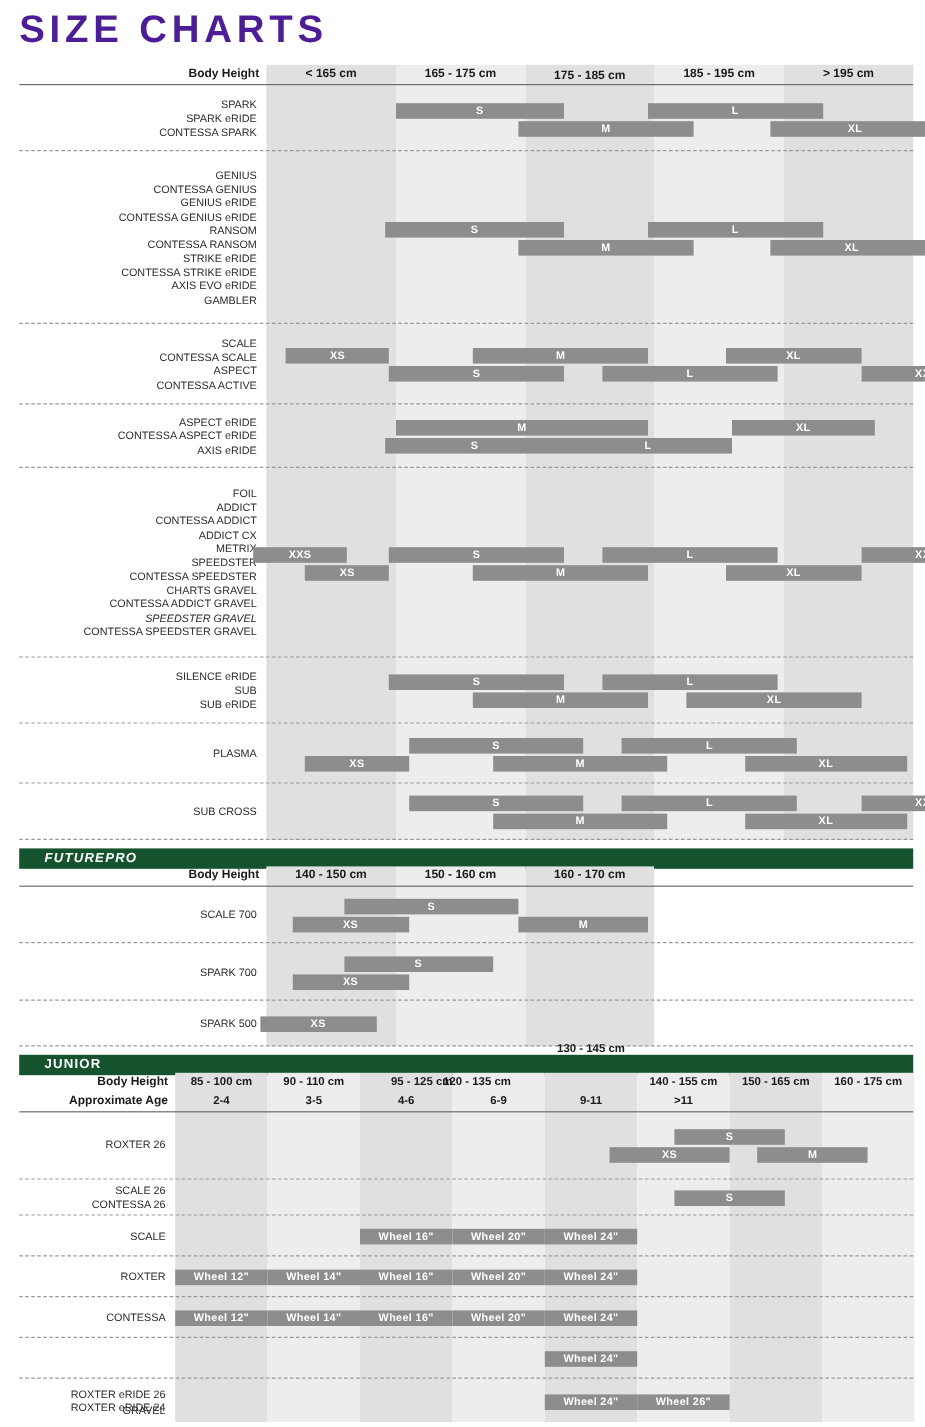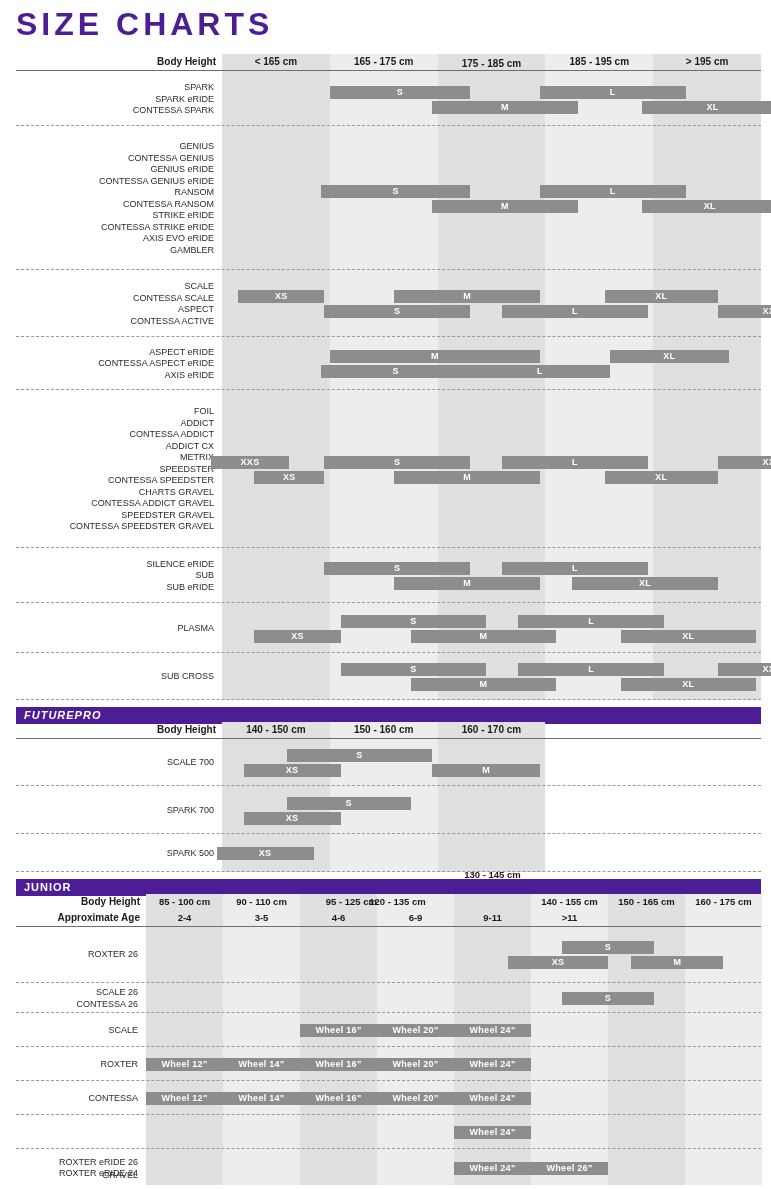--- a/index.html
+++ b/index.html
@@ -78,27 +78,27 @@
   }
   .solidline {
     position: absolute;
     border-top: 1px solid #6d6d6d;
     height: 0;
   }
 
   
   .secbar {
     position: absolute;
-    background: #4c1d95;
+    background: #14532d;
     color: #ffffff;
     font-size: 11px;
     font-weight: bold;
     letter-spacing: 1px;
     line-height: 17px;
-    padding-left: 8px;
+    padding-left: 21px;
   }
   .secbar.italic { font-style: italic; }
 
   
   .jhdr {
     position: absolute;
     font-size: 9.5px;
     font-weight: bold;
     text-align: center;
     line-height: 15px;
@@ -169,21 +169,21 @@
       <div class="sep" style="left: 16px; top: 389px; width: 745px;"></div>
       <div class="model" style="left: 16px; top: 406.25px; width: 198px;">FOIL</div>
       <div class="model" style="left: 16px; top: 417.75px; width: 198px;">ADDICT</div>
       <div class="model" style="left: 16px; top: 429.25px; width: 198px;">CONTESSA ADDICT</div>
       <div class="model" style="left: 16px; top: 440.75px; width: 198px;">ADDICT CX</div>
       <div class="model" style="left: 16px; top: 452.25px; width: 198px;">METRIX</div>
       <div class="model" style="left: 16px; top: 463.75px; width: 198px;">SPEEDSTER</div>
       <div class="model" style="left: 16px; top: 475.25px; width: 198px;">CONTESSA SPEEDSTER</div>
       <div class="model" style="left: 16px; top: 486.75px; width: 198px;">CHARTS GRAVEL</div>
       <div class="model" style="left: 16px; top: 498.25px; width: 198px;">CONTESSA ADDICT GRAVEL</div>
-      <div class="model" style="left: 16px; top: 509.75px; width: 198px;">SPEEDSTER GRAVEL</div>
+      <div class="model" style="left: 16px; top: 509.75px; width: 198px; font-style: italic;">SPEEDSTER GRAVEL</div>
       <div class="model" style="left: 16px; top: 521.25px; width: 198px;">CONTESSA SPEEDSTER GRAVEL</div>
       <div class="bar" style="left: 211.22px; top: 455.5px; width: 77.616px;">XXS</div>
       <div class="bar" style="left: 324.41px; top: 455.5px; width: 145.53px;">S</div>
       <div class="bar" style="left: 502.28px; top: 455.5px; width: 145.53px;">L</div>
       <div class="bar" style="left: 717.88px; top: 455.5px; width: 107.8px;">XXL</div>
       <div class="bar" style="left: 254.34px; top: 470.5px; width: 70.07px;">XS</div>
       <div class="bar" style="left: 394.48px; top: 470.5px; width: 145.53px;">M</div>
       <div class="bar" style="left: 604.69px; top: 470.5px; width: 113.19px;">XL</div>
       <div class="sep" style="left: 16px; top: 547px; width: 745px;"></div>
       <div class="model" style="left: 16px; top: 558.75px; width: 198px;">SILENCE eRIDE</div>

